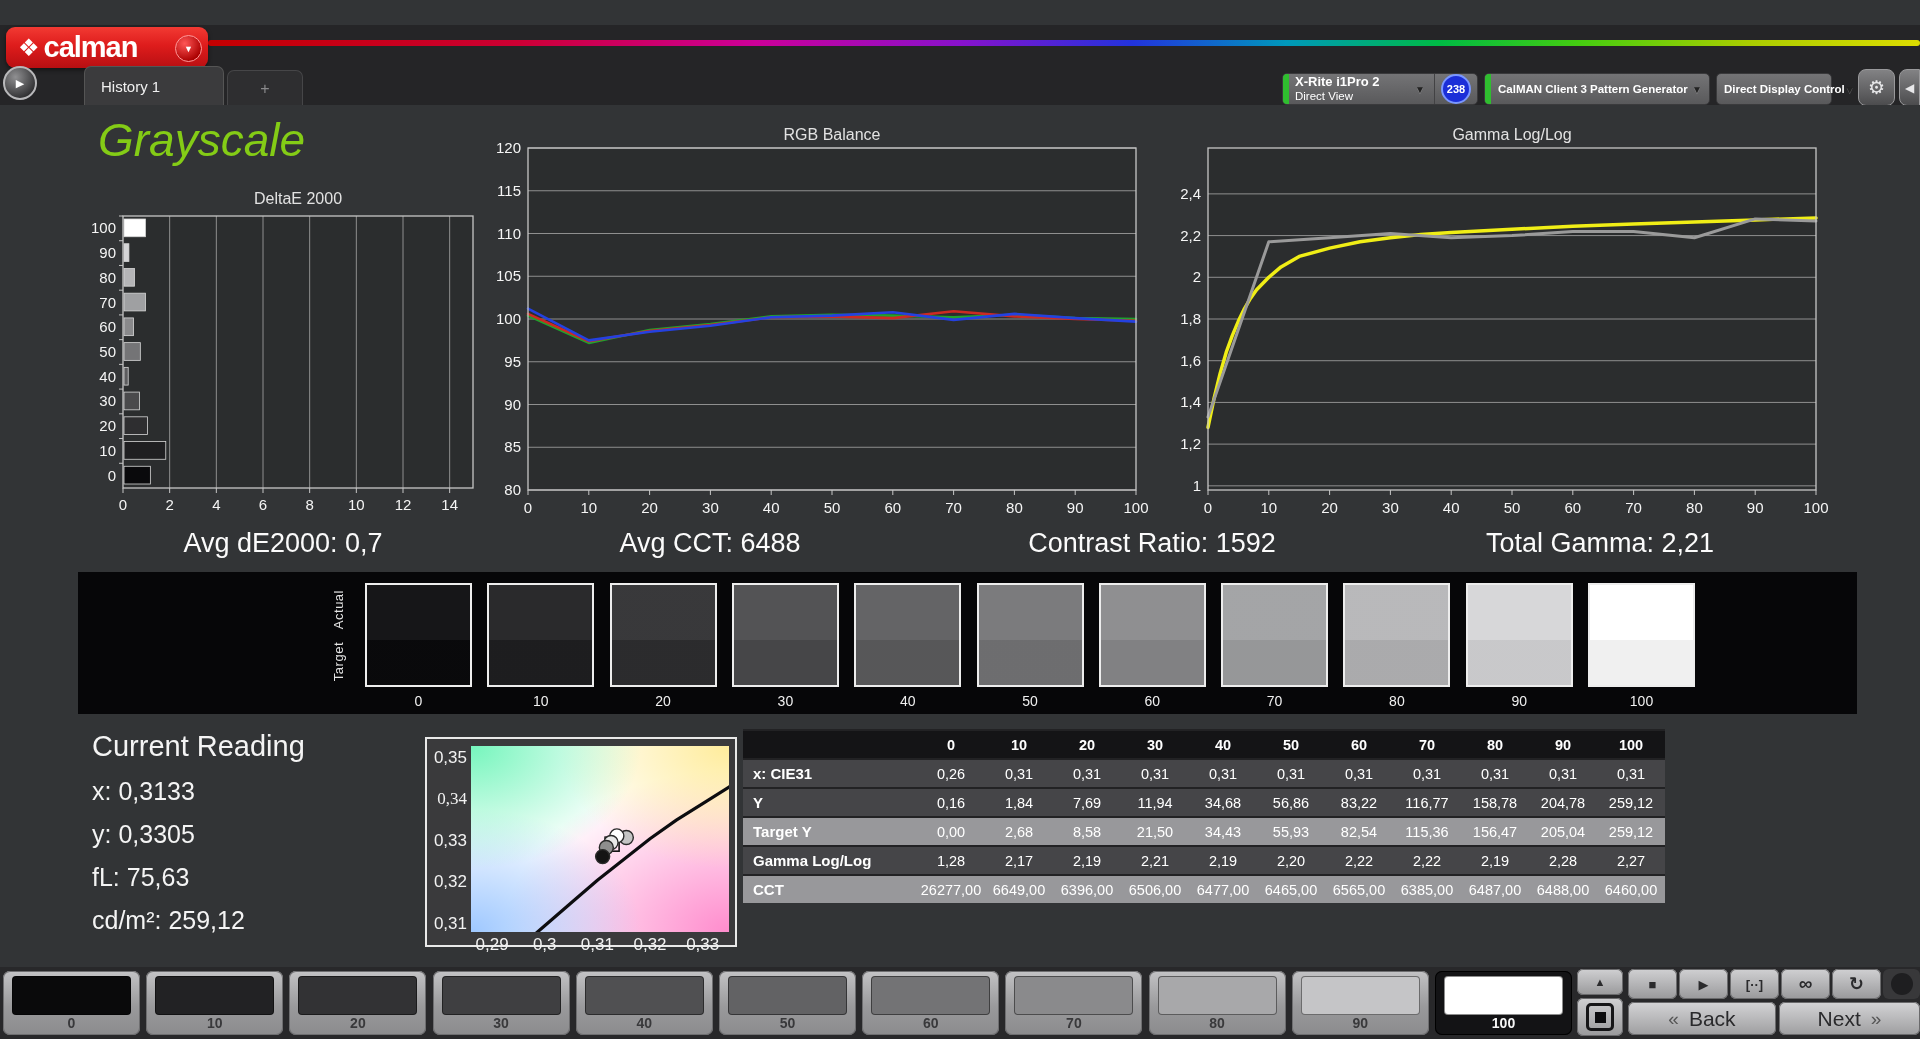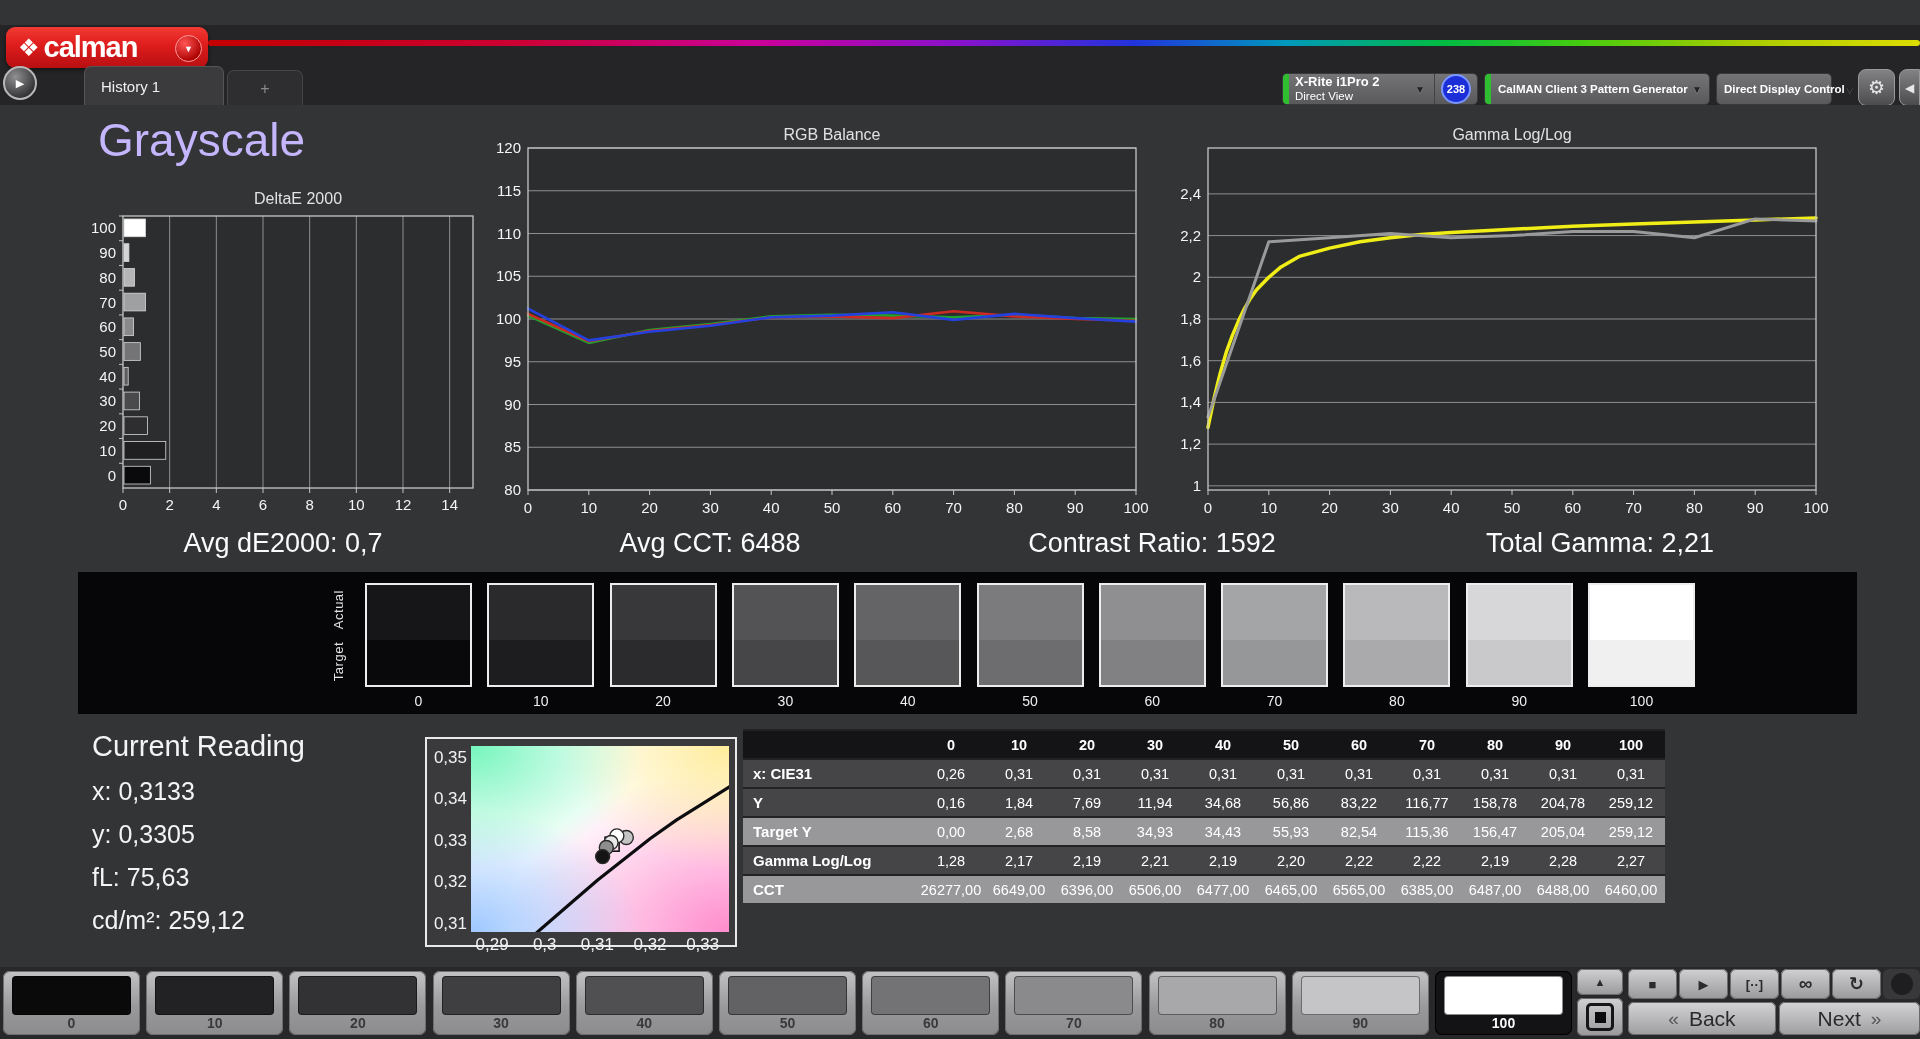--- a/index.html
+++ b/index.html
@@ -45,21 +45,21 @@
   .dd .arr{margin-left:auto;margin-right:7px;color:#222;font-size:10px;
            text-shadow:0 1px 0 rgba(255,255,255,.25);}
   .dd .sep{width:1px;align-self:stretch;background:#424244;margin:0 2px;}
   .badge{width:26px;height:26px;border-radius:50%;background:#1b2ed8;border:2px solid #7a97ff;color:#fff;
          font-size:11px;font-weight:bold;display:flex;align-items:center;justify-content:center;margin:0 6px 0 4px;}
   .toolbtn{position:absolute;top:44px;width:37px;height:37px;border-radius:8px;
         background:linear-gradient(180deg,#828284,#4c4c4e);border:1px solid #99999b;box-sizing:border-box;
         display:flex;align-items:center;justify-content:center;color:#e8e8ea;font-size:19px;}
   
   .main{position:absolute;left:0;top:105px;width:1920px;height:862px;background:#323436;}
-  .pagetitle{position:absolute;left:98px;top:8px;font-size:46px;font-weight:300;color:#c4b5fd;}
+  .pagetitle{position:absolute;left:98px;top:8px;font-size:46px;font-weight:300;color:#84cc16;font-style:italic;}
   svg.chart{position:absolute;}
   .ctitle{fill:#e2e2e2;font-size:16px;}
   .ticklab{fill:#f5f5f5;font-size:15px;}
   .plotbg{fill:#2b2d2e;}
   .grid{stroke:#8f8f8f;stroke-width:1;}
   .plotborder{fill:none;stroke:#c6c6c6;stroke-width:1.3;}
   .statline{position:absolute;top:423px;transform:translateX(-50%);font-size:27px;color:#fbfbfb;white-space:nowrap;}
   
   .strip{position:absolute;left:78px;top:467px;width:1779px;height:142px;background:#060608;}
   .rotlab{position:absolute;left:253px;writing-mode:vertical-rl;transform:rotate(180deg);
@@ -368,21 +368,21 @@
             <polyline points="44.8,204.6 73.7,179.8 100.0,157.0 126.4,134.2 152.7,113.5 179.0,92.8 205.3,74.2 231.7,57.6 258.0,41.0 273.8,30.7" fill="none" stroke="#0d0d10" stroke-width="3.2"></polyline>
             <rect x="134.11020408163276" y="91.1781737193764" width="14" height="14" fill="none" stroke="#111" stroke-width="1.6"></rect>
             <circle cx="155.3265306122449" cy="91.55011135857465" r="7" fill="#c4c4c4" stroke="#2a2a2a" stroke-width="1.4"></circle>
             <circle cx="145.8489795918366" cy="89.89309576837415" r="7" fill="#ffffff" stroke="#2a2a2a" stroke-width="1.4"></circle>
             <circle cx="140.0571428571428" cy="96.5211581291759" r="7" fill="#e8e8e8" stroke="#2a2a2a" stroke-width="1.4"></circle>
             <circle cx="135.31836734693866" cy="101.49220489977715" r="7" fill="#8e8e8e" stroke="#2a2a2a" stroke-width="1.4"></circle>
             <circle cx="131.6326530612245" cy="110.60579064587975" r="7" fill="#141414" stroke="#2a2a2a" stroke-width="1.4"></circle>
           </svg>
       </div>
     <div class="cie-ylab" style="left: 2px; top: 9.01336px;">0,35</div>
-        <div class="cie-ylab" style="left: 2px; top: 50.4388px;">0,34</div>
+        <div class="cie-ylab" style="left: 2px; top: 50.4388px; font-family: Liberation Serif, serif;">0,34</div>
         <div class="cie-ylab" style="left: 2px; top: 91.8641px;">0,33</div>
         <div class="cie-ylab" style="left: 2px; top: 133.29px;">0,32</div>
         <div class="cie-ylab" style="left: 2px; top: 174.715px;">0,31</div>
         <div class="cie-xlab" style="left: 37.0612px;">0,29</div>
         <div class="cie-xlab" style="left: 89.7143px;">0,3</div>
         <div class="cie-xlab" style="left: 142.367px;">0,31</div>
         <div class="cie-xlab" style="left: 195.02px;">0,32</div>
         <div class="cie-xlab" style="left: 247.673px;">0,33</div>
       </div>
 
@@ -430,21 +430,21 @@
             <td>116,77</td>
             <td>158,78</td>
             <td>204,78</td>
             <td>259,12</td>
           </tr>
           <tr class="light">
             <th class="rowlab">Target Y</th>
             <td>0,00</td>
             <td>2,68</td>
             <td>8,58</td>
-            <td>34,93</td>
+            <td>21,50</td>
             <td>34,43</td>
             <td>55,93</td>
             <td>82,54</td>
             <td>115,36</td>
             <td>156,47</td>
             <td>205,04</td>
             <td>259,12</td>
           </tr>
           <tr class="dark">
             <th class="rowlab">Gamma Log/Log</th>

